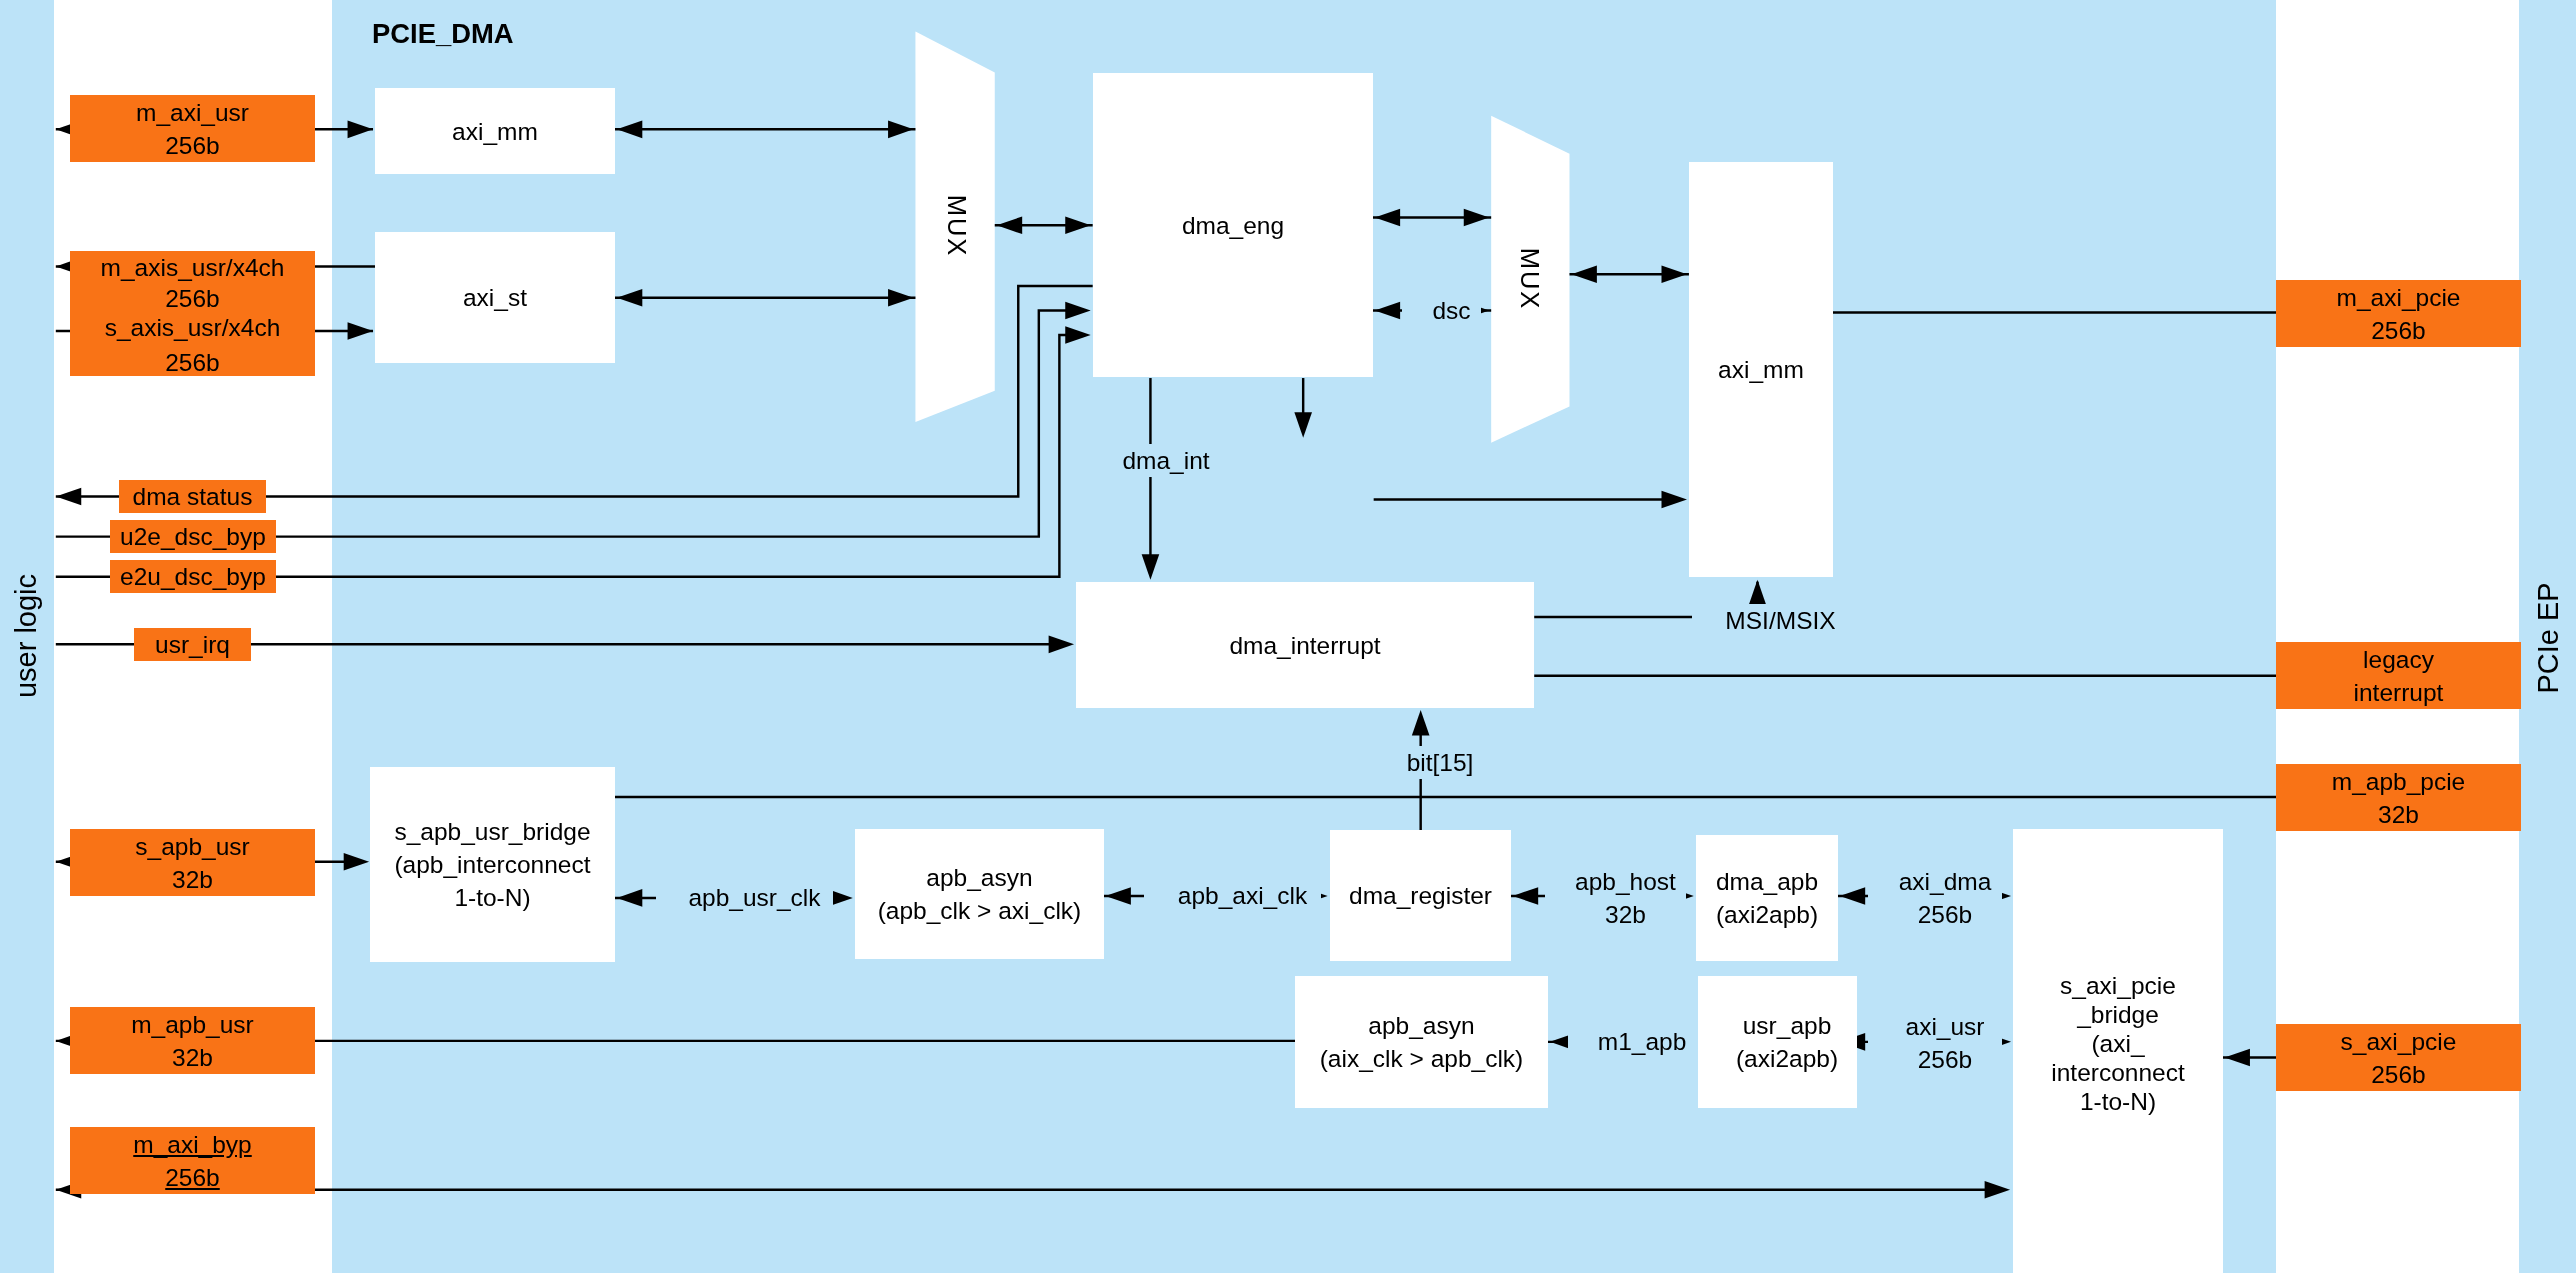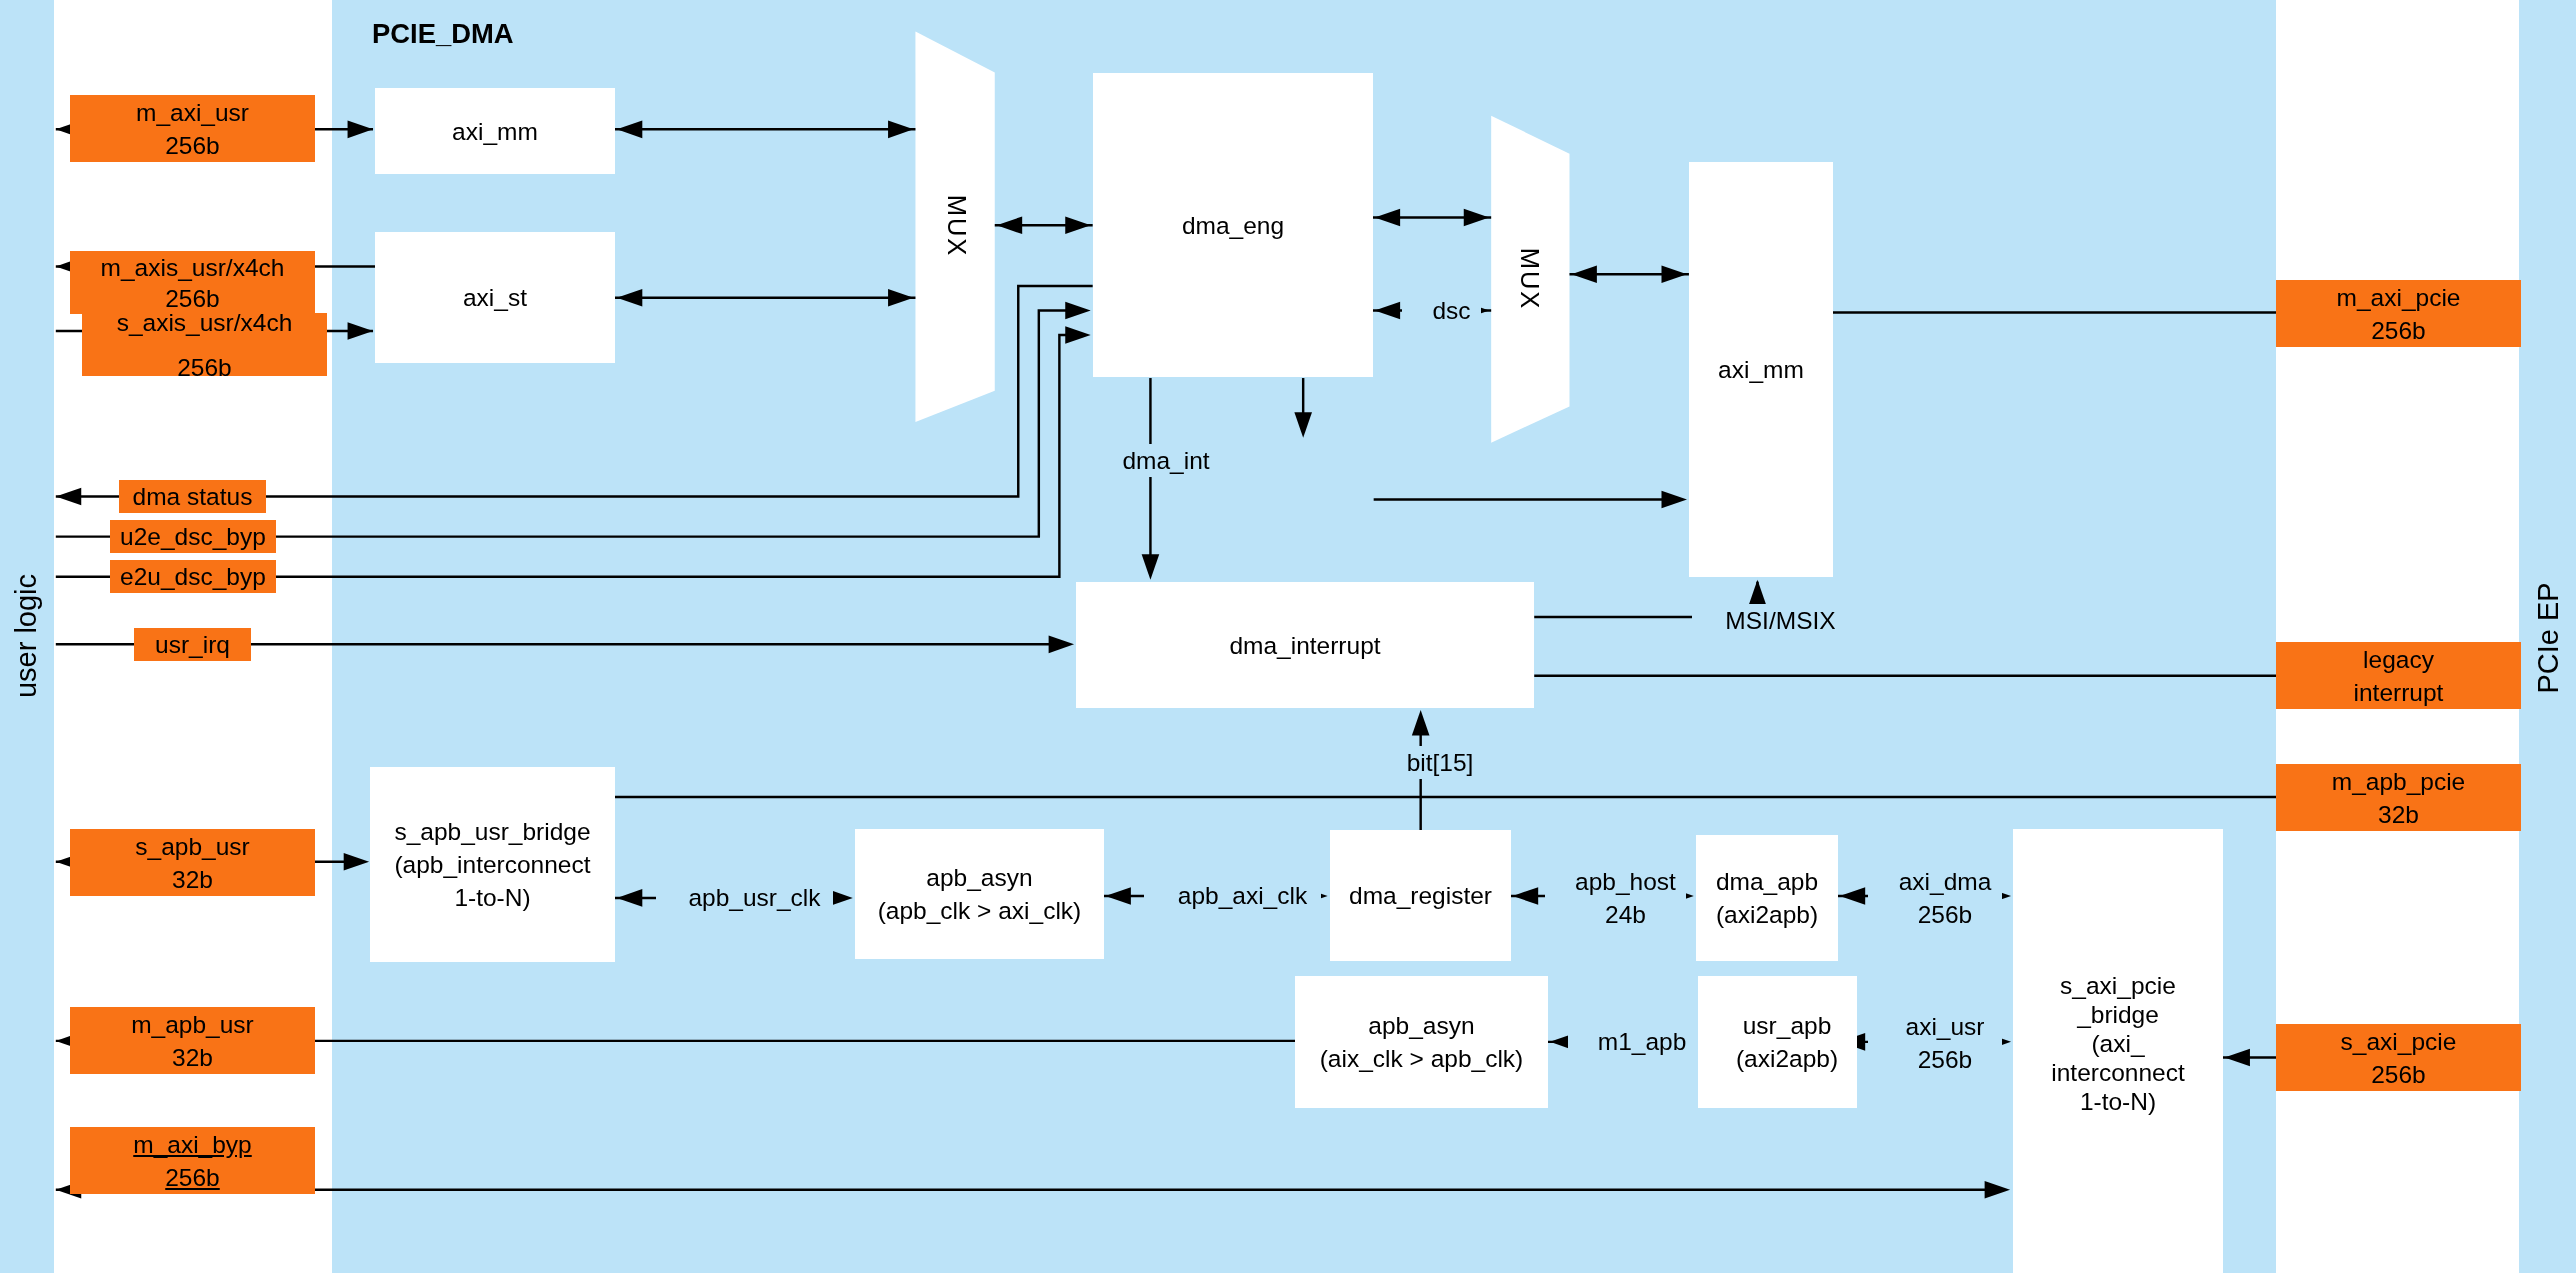--- a/index.html
+++ b/index.html
@@ -156,21 +156,21 @@
   <div class="block tight" style="left:2013px;top:829px;width:210px;height:428px;">s_axi_pcie
 _bridge
 (axi_
 interconnect
 1-to-N)</div>
 
   <div class="lbl onwhite" style="left:70px;top:95px;width:245px;height:67px;">m_axi_usr
 256b</div>
   <div class="lbl onwhite" style="left:70px;top:251px;width:245px;height:63px;line-height:31px;">m_axis_usr/x4ch
 256b</div>
-  <div class="lbl onwhite" style="left:82px;top:313px;width:245px;height:63px;line-height:45px;">s_axis_usr/x4ch
+  <div class="lbl onwhite" style="left:70px;top:313px;width:245px;height:63px;line-height:35px;">s_axis_usr/x4ch
 256b</div>
   <div class="lbl onwhite" style="left:119px;top:480px;width:147px;height:33px;">dma status</div>
   <div class="lbl onwhite" style="left:110px;top:520px;width:166px;height:33px;">u2e_dsc_byp</div>
   <div class="lbl onwhite" style="left:110px;top:560px;width:166px;height:33px;">e2u_dsc_byp</div>
   <div class="lbl onwhite" style="left:134px;top:628px;width:117px;height:33px;">usr_irq</div>
   <div class="lbl onwhite" style="left:70px;top:829px;width:245px;height:67px;">s_apb_usr
 32b</div>
   <div class="lbl onwhite" style="left:70px;top:1007px;width:245px;height:67px;">m_apb_usr
 32b</div>
   <div class="lbl onwhite" style="left:70px;top:1127px;width:245px;height:67px;text-decoration:underline;">m_axi_byp
@@ -185,21 +185,21 @@
   <div class="lbl onwhite" style="left:2276px;top:1024px;width:245px;height:67px;">s_axi_pcie
 256b</div>
 
   <div class="lbl onblue" style="left:1402px;top:294px;width:59px;height:33px;">dsc</div>
   <div class="lbl onblue" style="left:1092px;top:444px;width:108px;height:33px;">dma_int</div>
   <div class="lbl onblue" style="left:1692px;top:604px;width:137px;height:33px;">MSI/MSIX</div>
   <div class="lbl onblue" style="left:1366px;top:746px;width:108px;height:33px;">bit[15]</div>
   <div class="lbl onblue" style="left:656px;top:881px;width:157px;height:33px;">apb_usr_clk</div>
   <div class="lbl onblue" style="left:1144px;top:879px;width:157px;height:33px;">apb_axi_clk</div>
   <div class="lbl onblue" style="left:1545px;top:864px;width:121px;height:67px;">apb_host
-24b</div>
+32b</div>
   <div class="lbl onblue" style="left:1868px;top:864px;width:114px;height:67px;">axi_dma
 256b</div>
   <div class="lbl onblue" style="left:1568px;top:1025px;width:108px;height:33px;">m1_apb</div>
   <div class="lbl onblue" style="left:1868px;top:1009px;width:114px;height:67px;">axi_usr
 256b</div>
 
 </div>
 
 
 </body></html>

